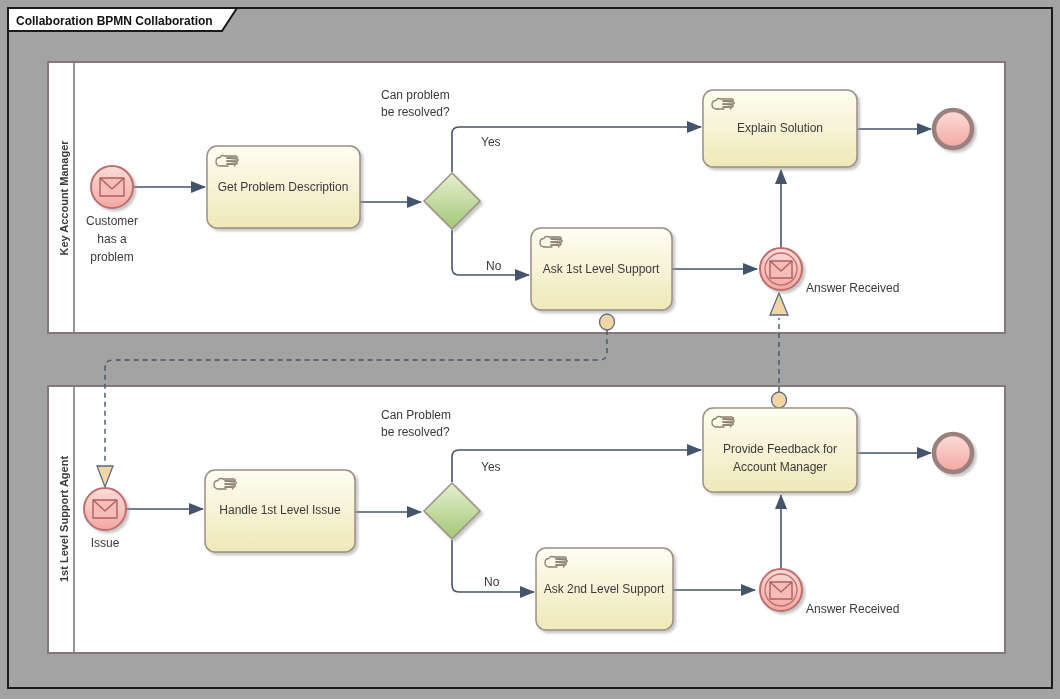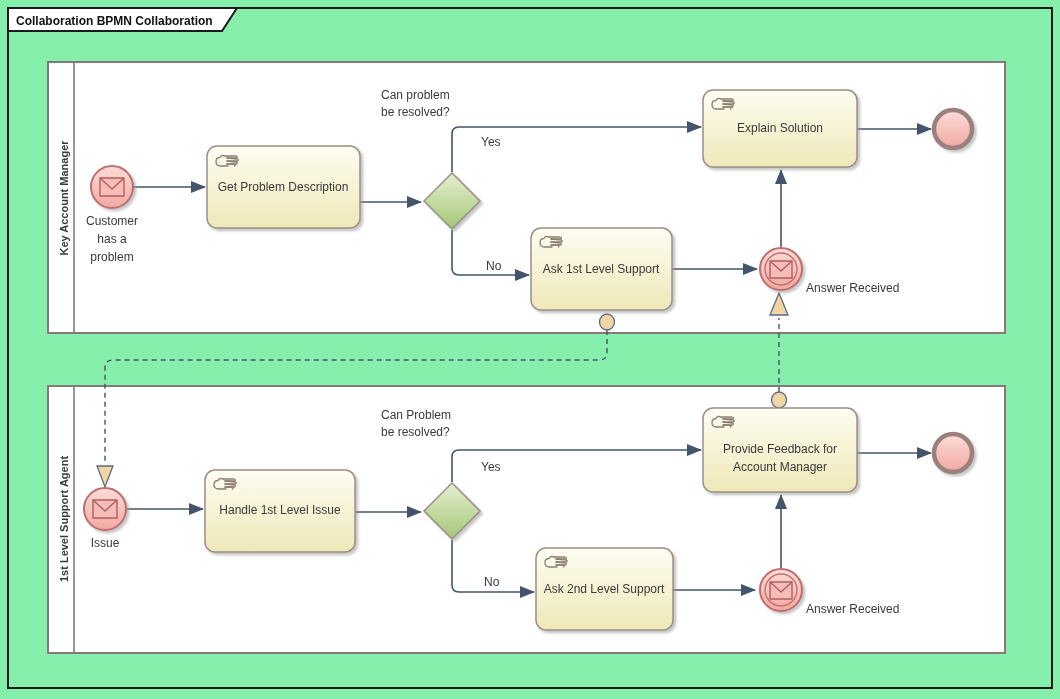--- a/index.html
+++ b/index.html
@@ -1,16 +1,16 @@
 <!DOCTYPE html>
 <html><head>
 <meta charset="utf-8">
 <style>
   html,body{margin:0;padding:0;background:#ffffff;}
-  .stage{position:relative;width:1060px;height:699px;background:#86efac;
+  .stage{position:relative;width:1060px;height:699px;background:#a3a3a3;
          font-family:"Liberation Sans",sans-serif;}
   svg{display:block;}
   text{font-family:"Liberation Sans",sans-serif;fill:#3A3A3A;}
   .node-label{font-size:12px;}
   .edge-label{font-size:12px;}
   .event-label{font-size:12px;}
   .lane-label{font-size:11px;font-weight:bold;}
   .title-label{font-size:12px;font-weight:bold;fill:#111;}
   .seq{stroke:#44546A;stroke-width:1.6;fill:none;}
   .msg{stroke:#44546A;stroke-width:1.4;fill:none;stroke-dasharray:5,4;}

